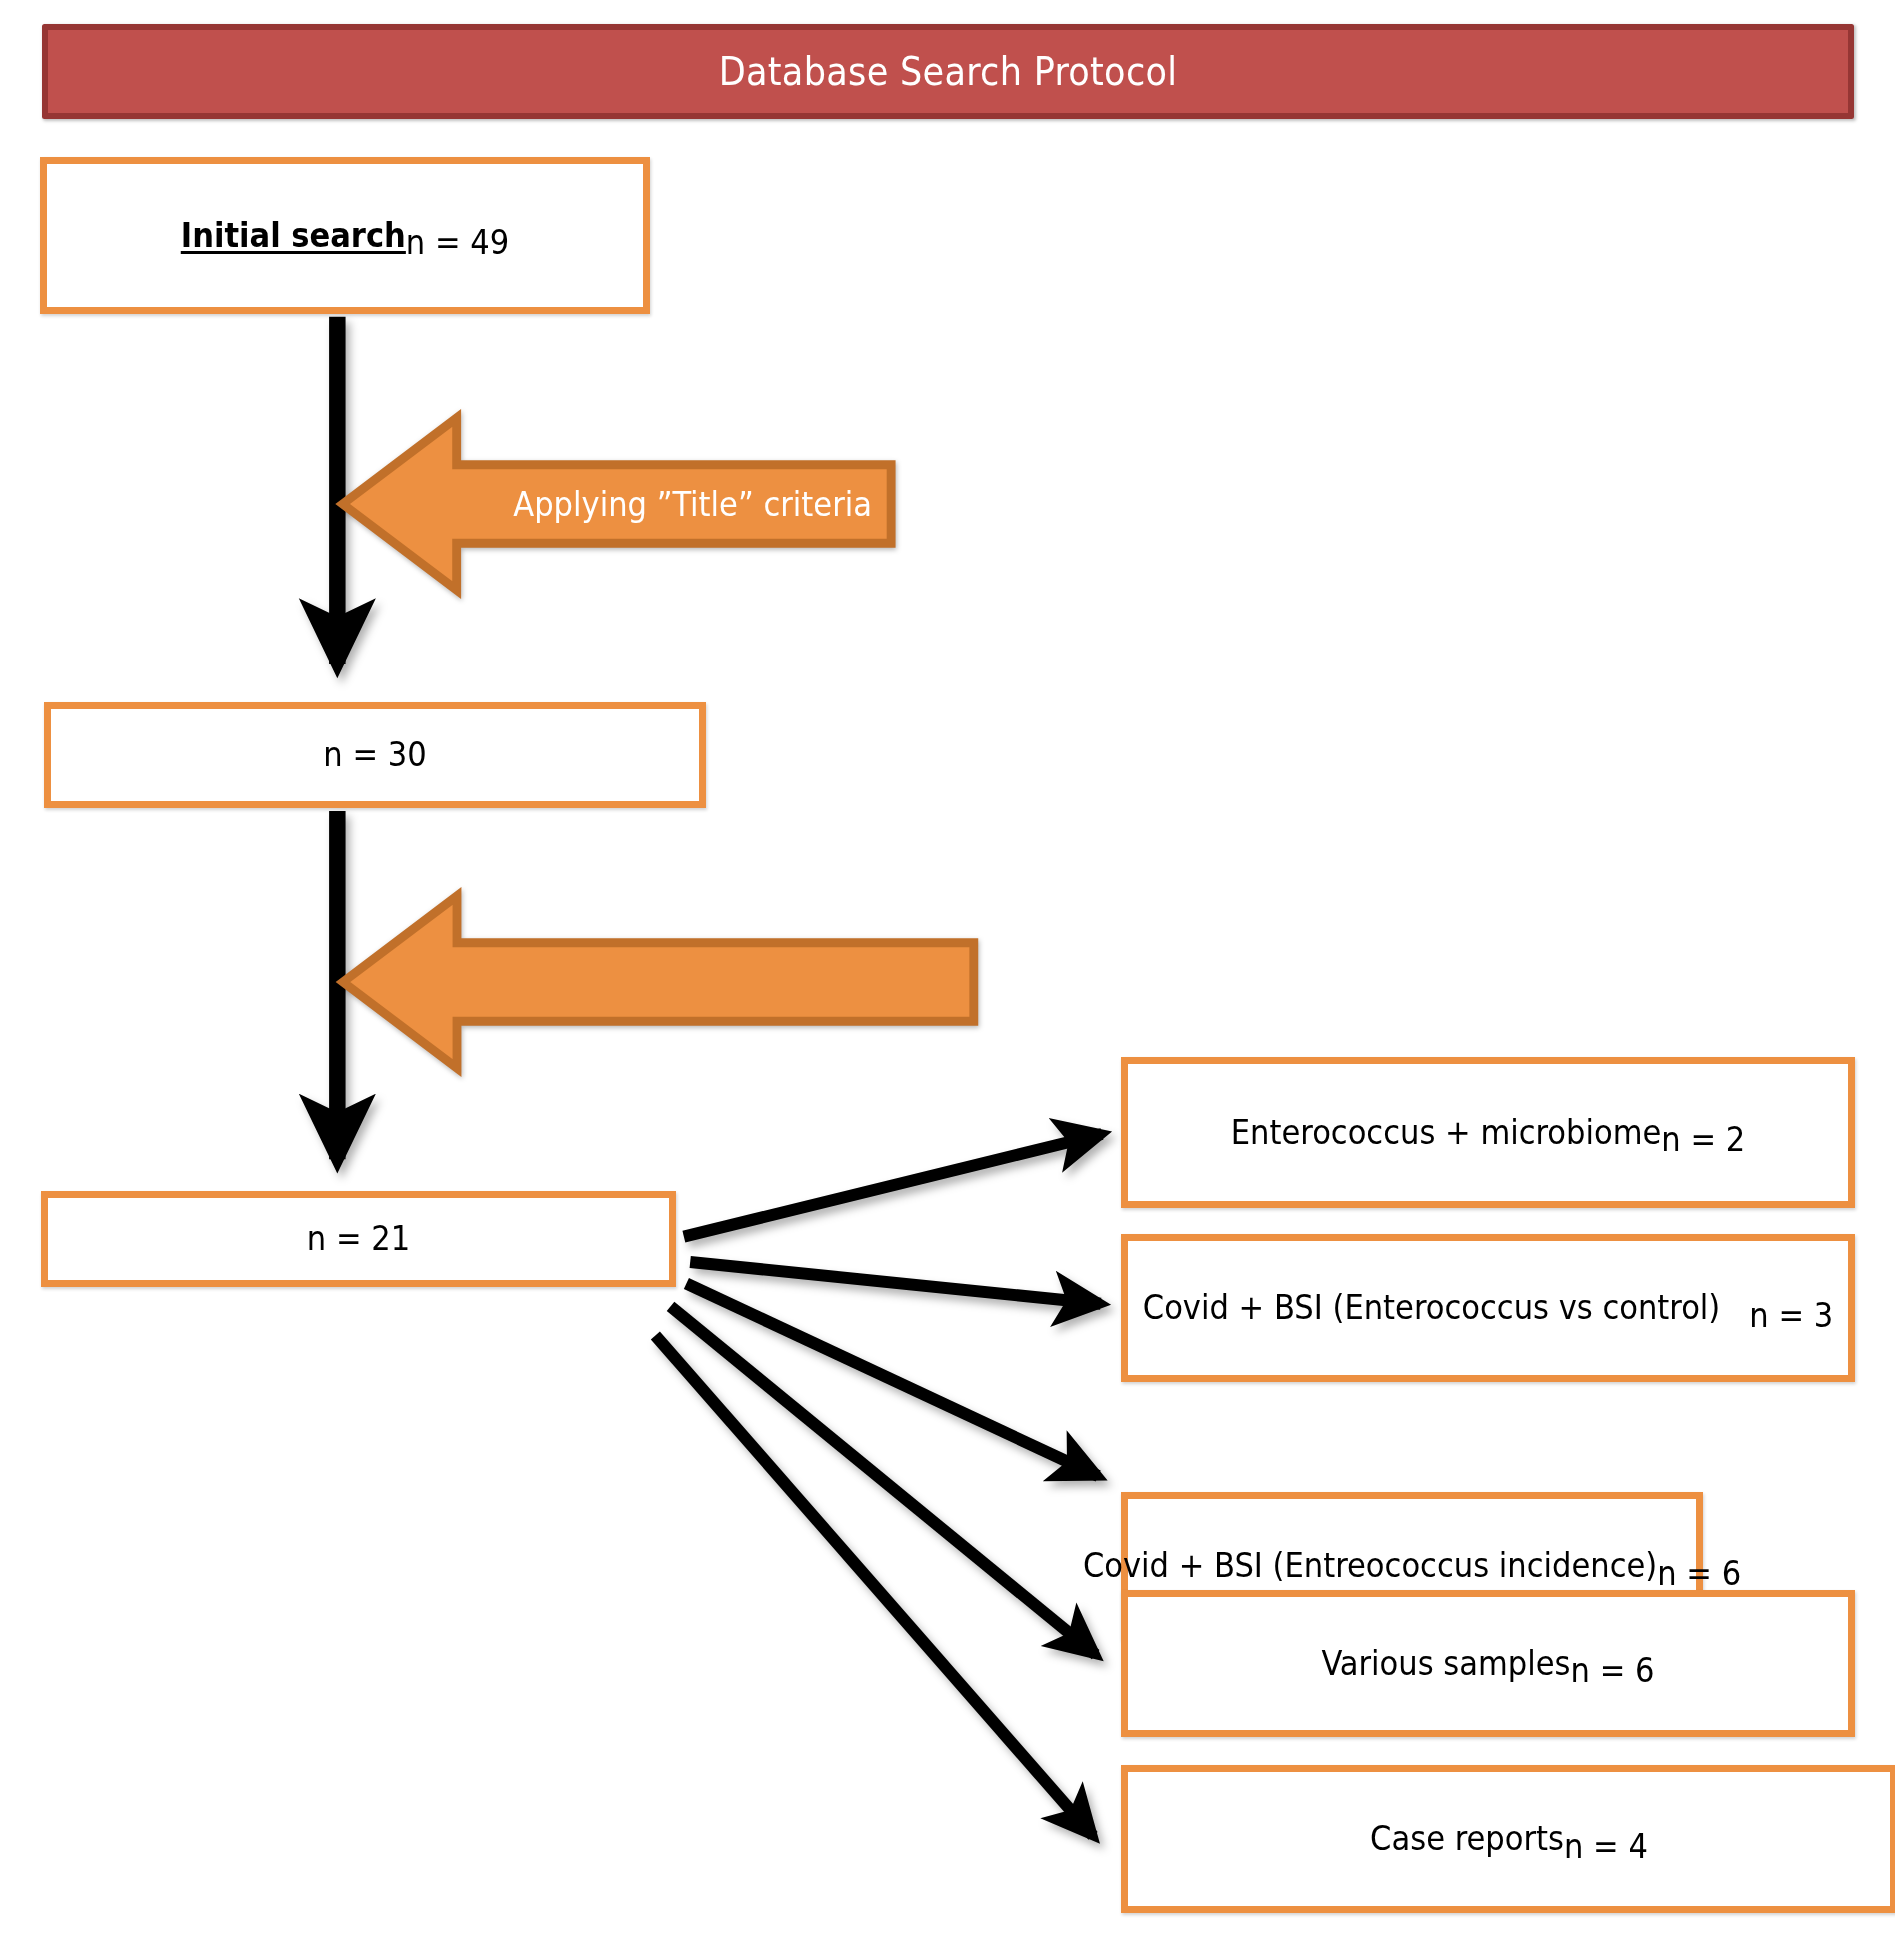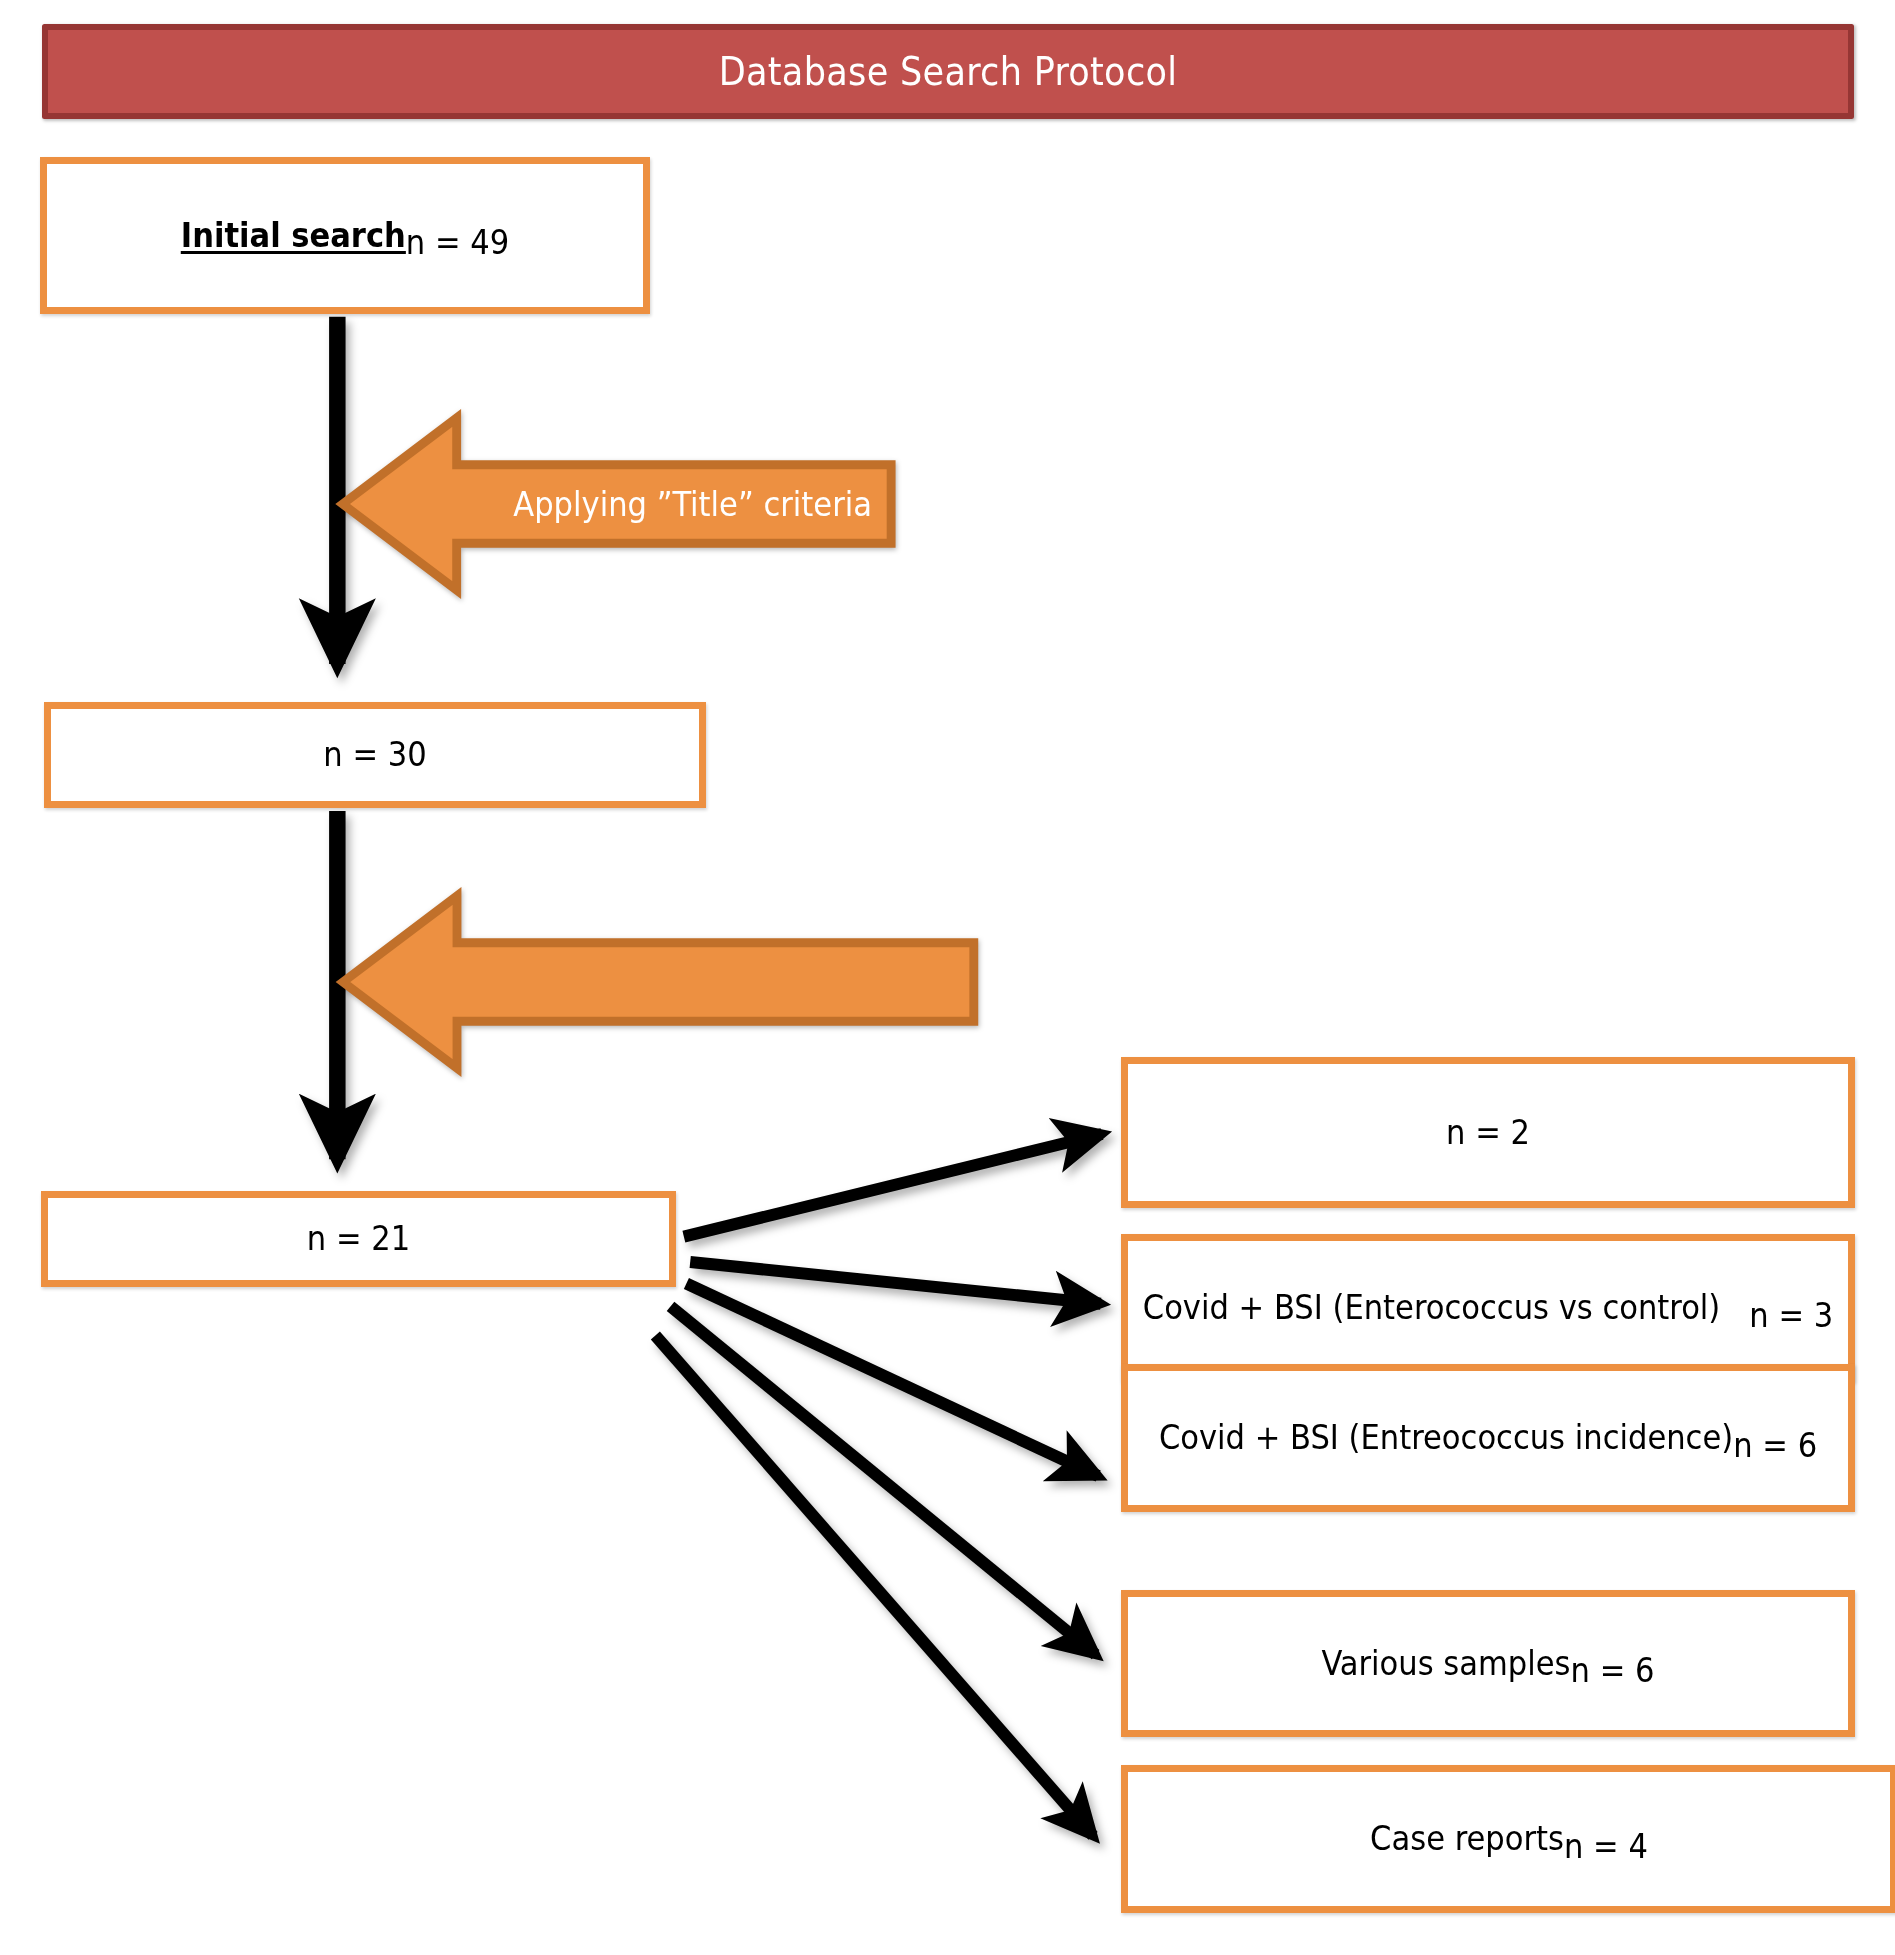--- a/index.html
+++ b/index.html
@@ -68,21 +68,21 @@
     text-underline-offset: 3.8px;
   }
 
   
   #node-initial   { left: 33px;  top: 157px;  width: 610px;  height: 157px; }
   #node-n30       { left: 37px;  top: 702px; width: 662px;  height: 106px; }
   #node-n21       { left: 34px;  top: 1191px; width: 635px; height: 96px; }
 
   #node-out-0 { left: 1114px; top: 1057px; width: 734px; height: 151px; }
   #node-out-1 { left: 1114px; top: 1234px; width: 734px; height: 148px; gap: 29px; }
-  #node-out-2 { left: 1114px; top: 1364px; width: 734px; height: 148px; }
+  #node-out-2 { left: 1114px; top: 1492px; width: 582px; height: 148px; }
   #node-out-3 { left: 1114px; top: 1590px; width: 734px; height: 147px; }
   #node-out-4 { left: 1114px; top: 1765px; width: 776px; height: 148px; }
 
   
   .node .line + .line { margin-top: 15px; }
 
   
   .block-arrow {
     position: absolute;
     display: flex;
@@ -165,20 +165,21 @@
     <span class="ba-label">Applying ”Title” criteria</span>
   </div>
 
   <div class="block-arrow" id="arrow-abstract">
     <svg width="653" height="190" viewBox="0 0 1030 300" xmlns="http://www.w3.org/2000/svg">
       <path d="M 20 150 L 200 14 L 200 88 L 1016 88 L 1016 212 L 200 212 L 200 286 Z" fill="#ED9041" stroke="#C1702A" stroke-width="14" stroke-linejoin="miter"></path>
     </svg>
   </div>
 
   <div class="node" id="node-out-0">
+    <div class="line">Enterococcus + microbiome</div>
     <div class="line">n = 2</div>
   </div>
 
   <div class="node" id="node-out-1">
     <div class="line">Covid + BSI (Enterococcus vs control)</div>
     <div class="line">n = 3</div>
   </div>
 
   <div class="node" id="node-out-2">
     <div class="line">Covid + BSI (Entreococcus incidence)</div>

